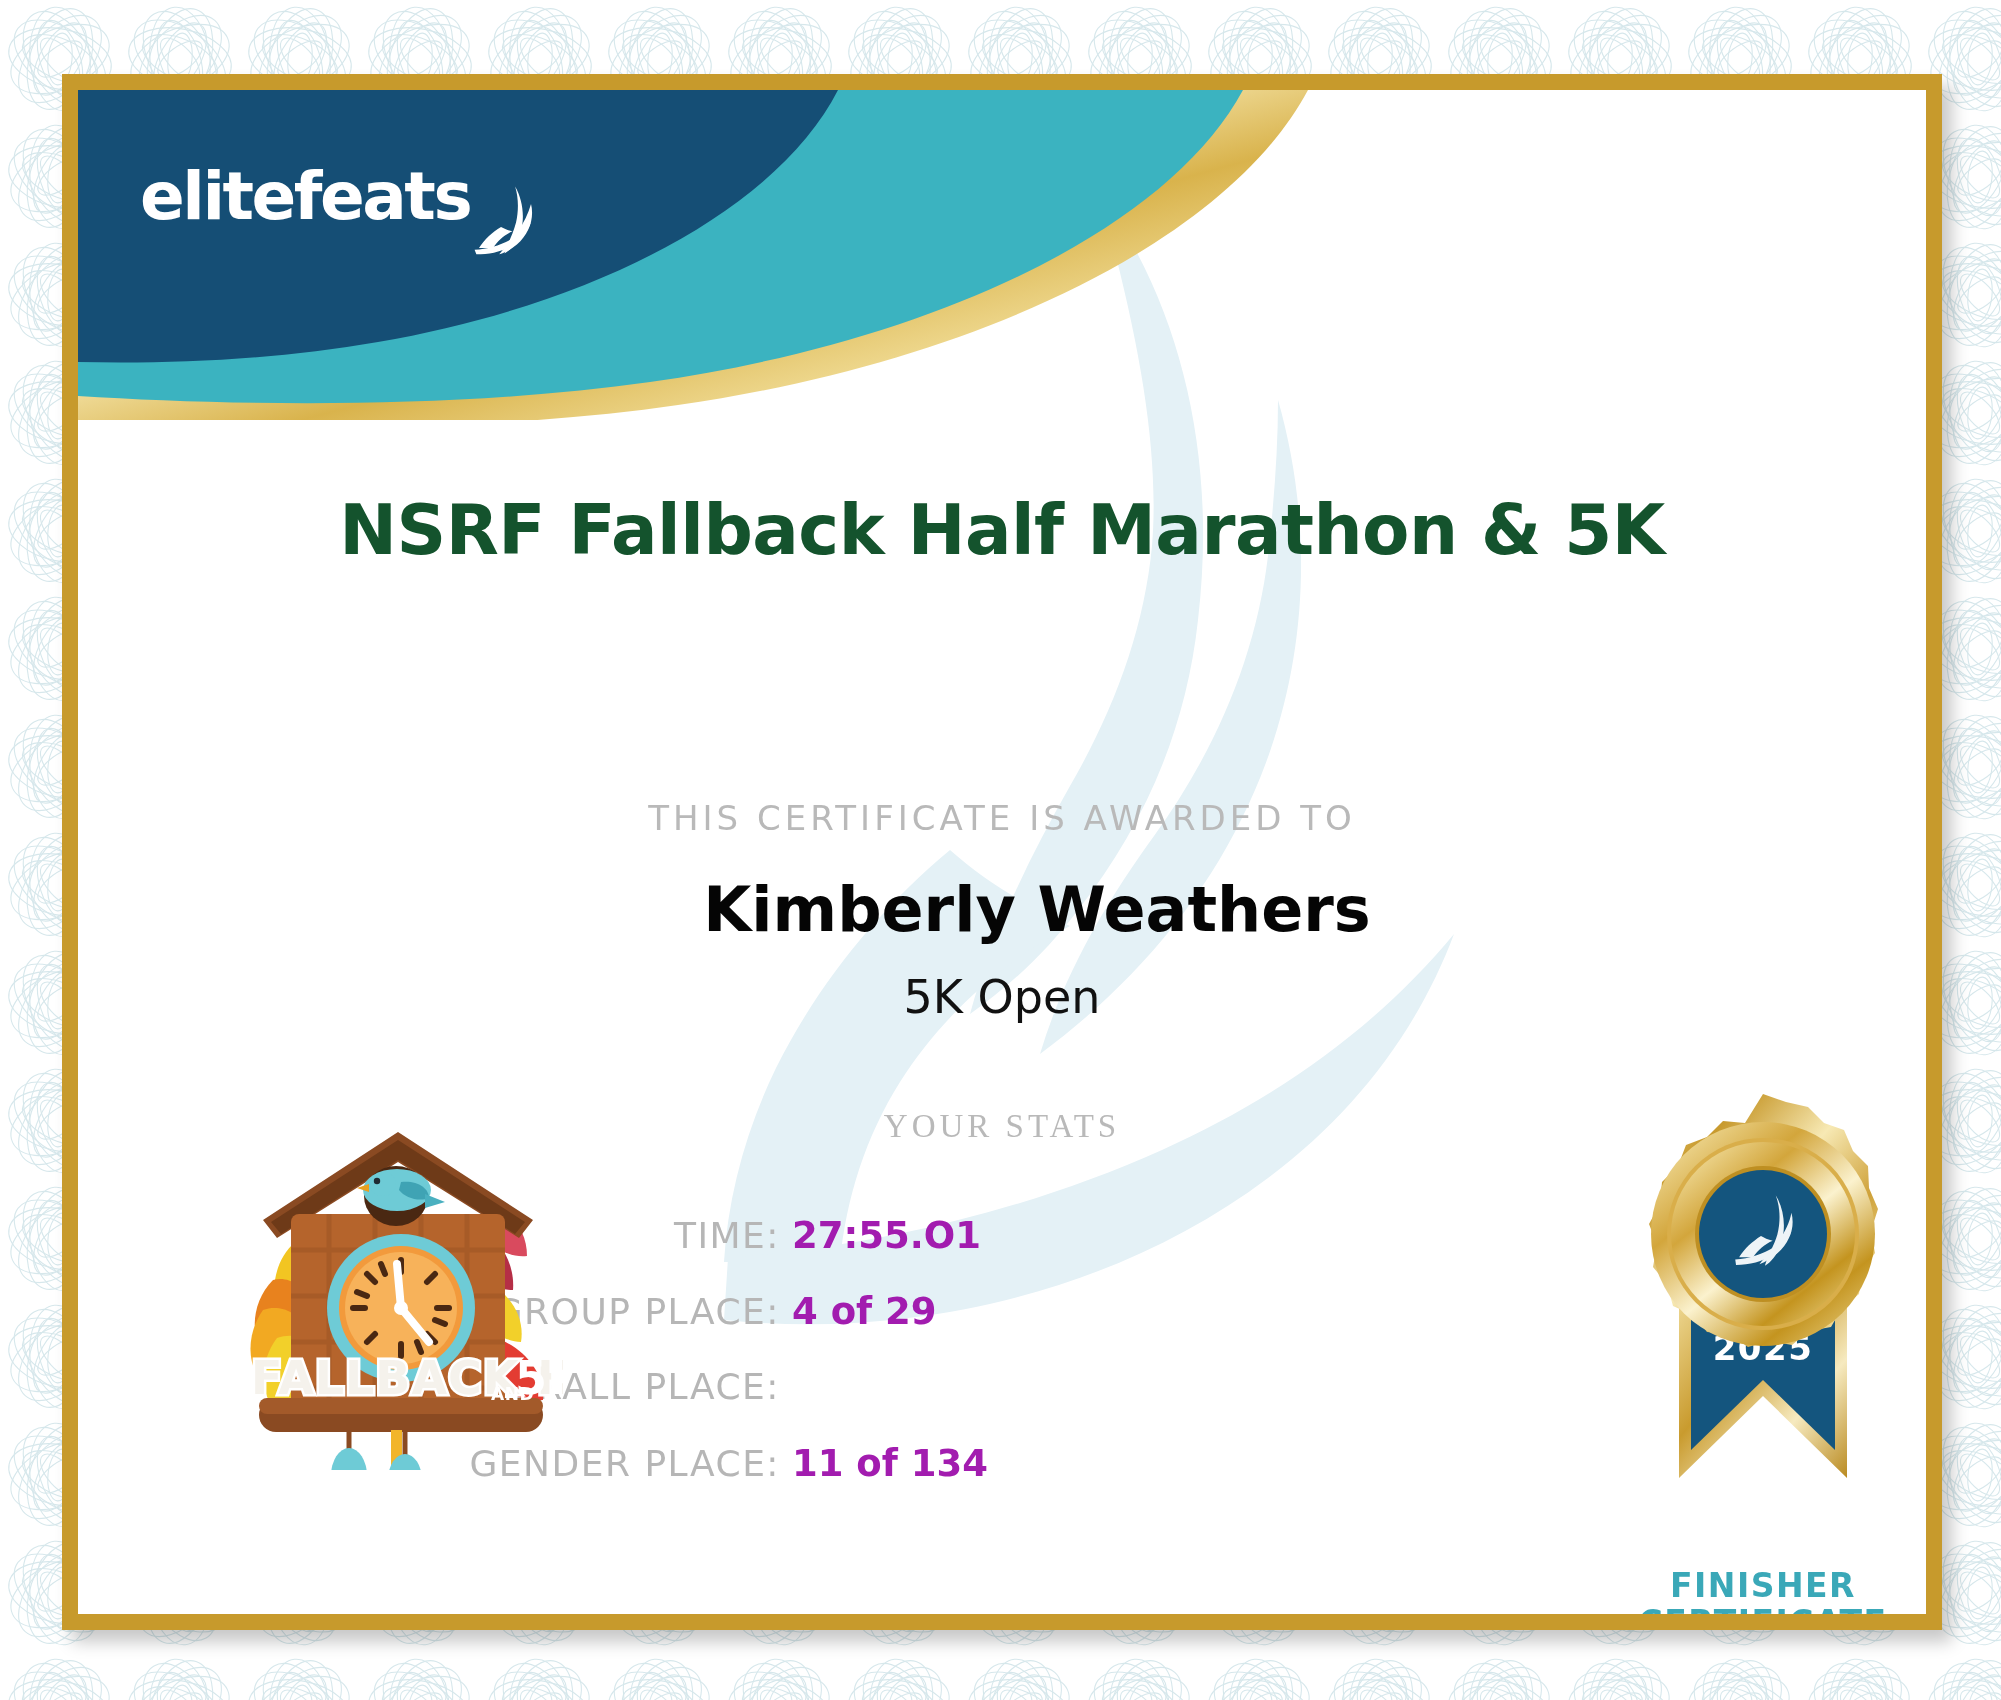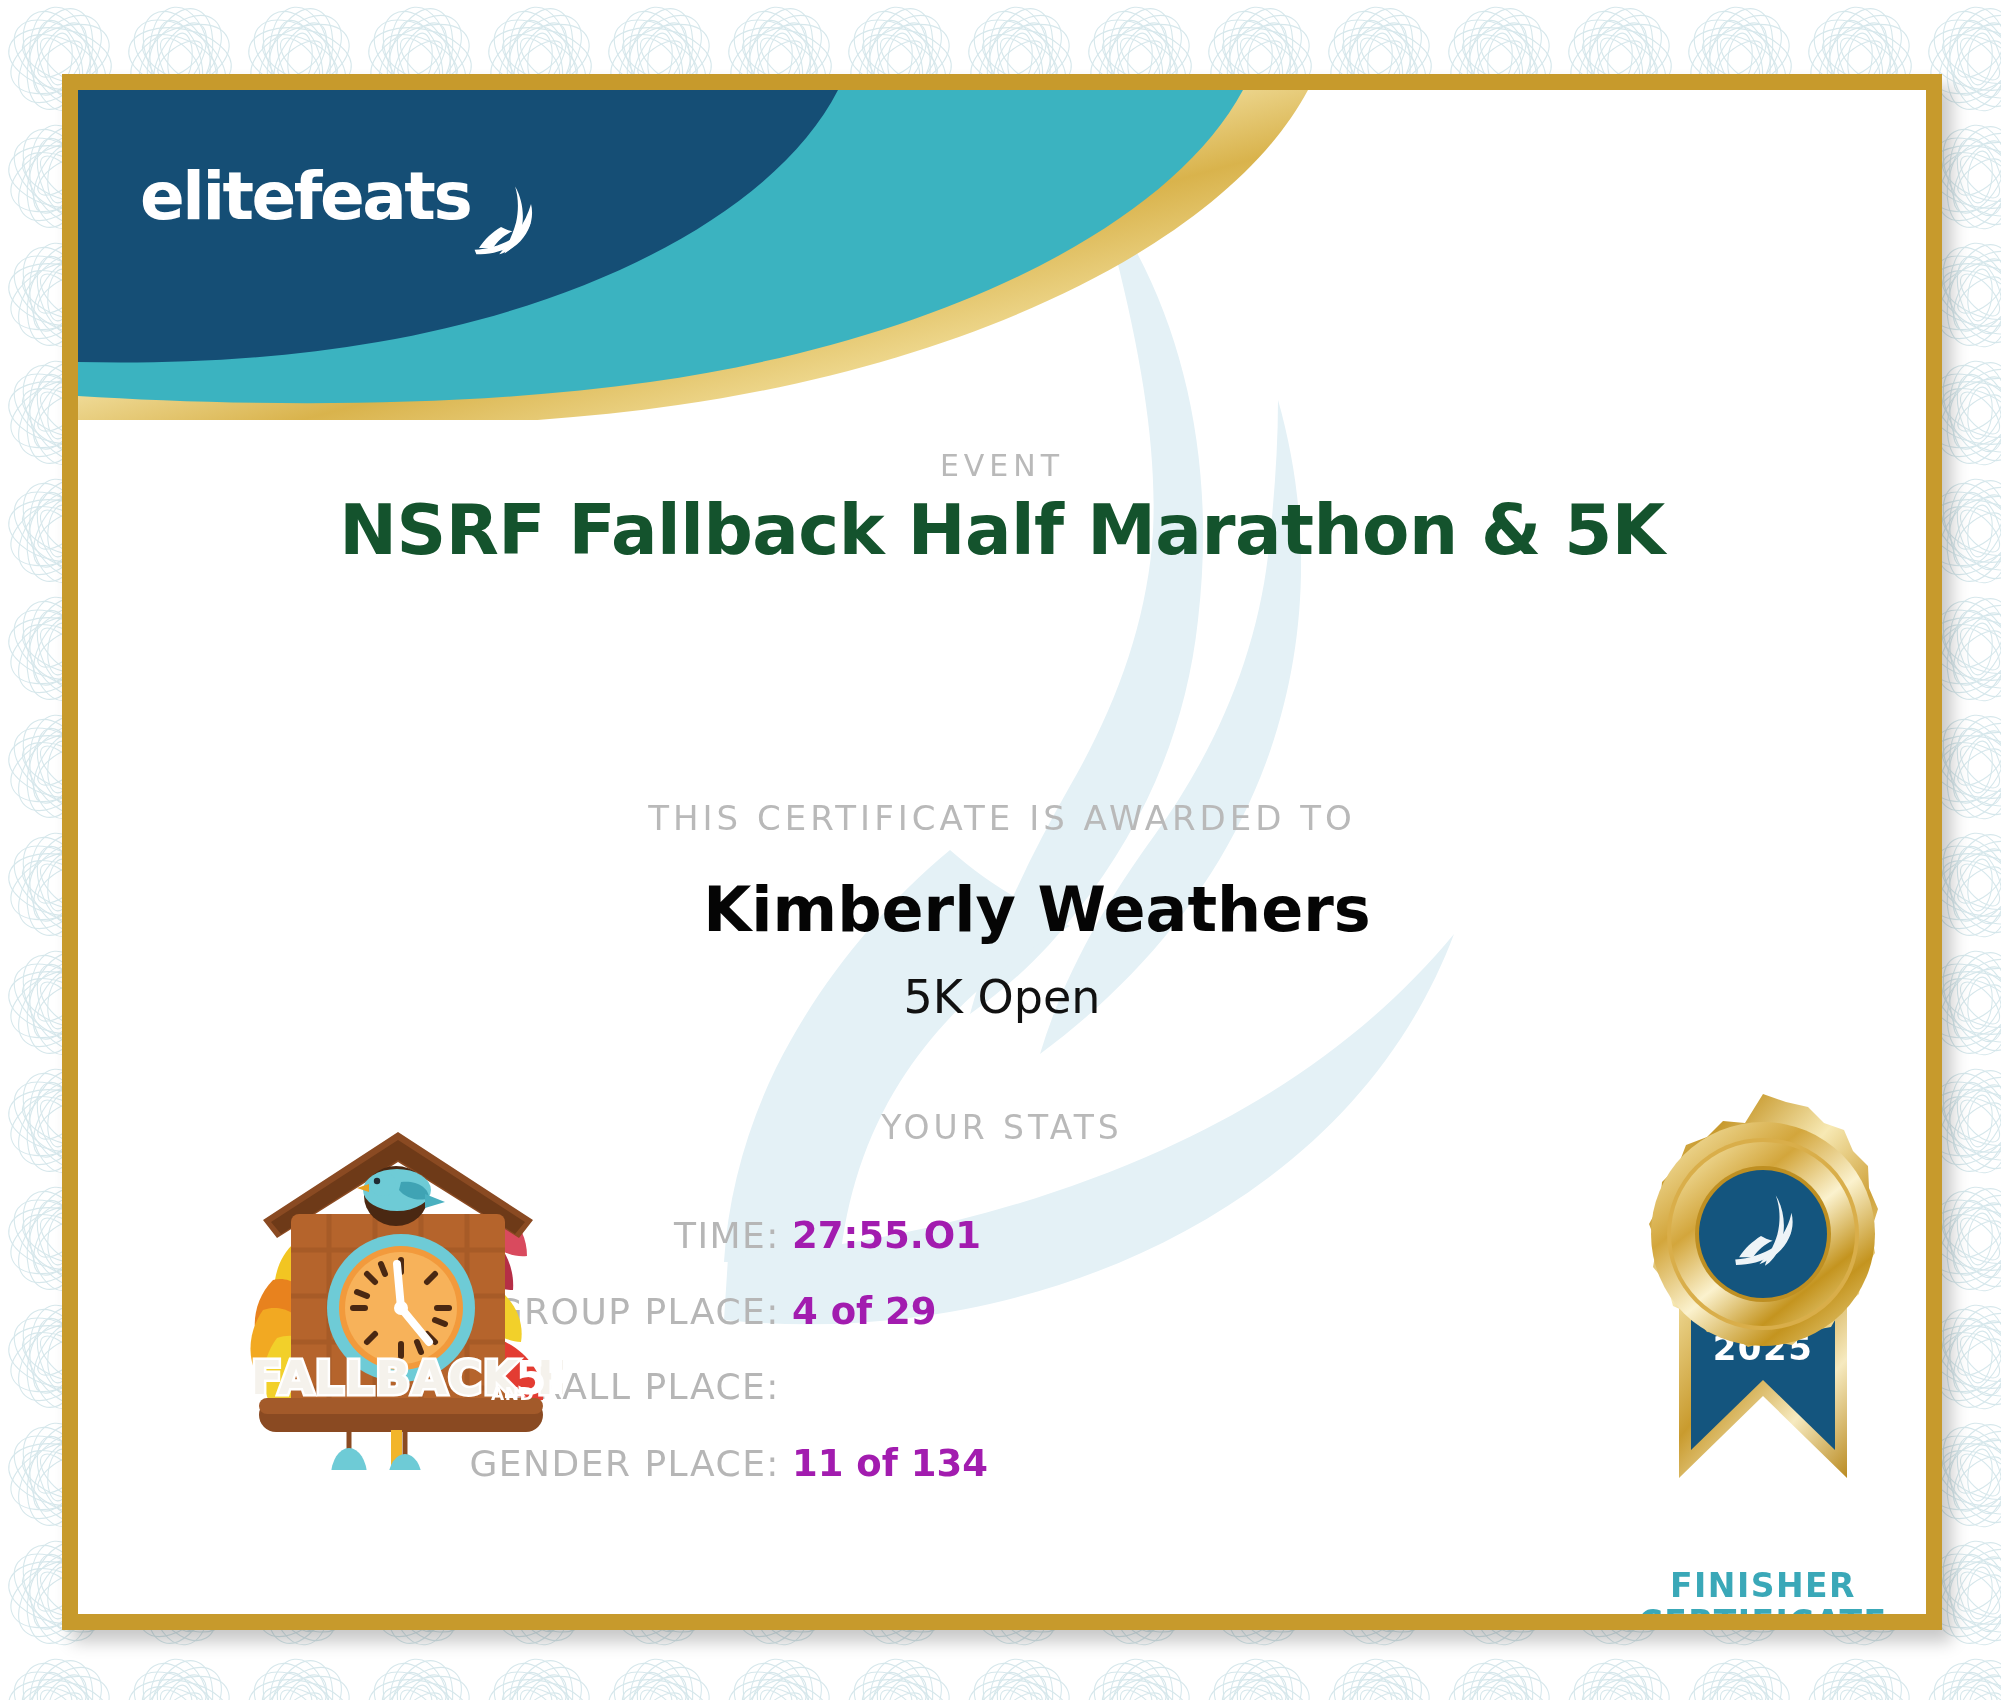--- a/index.html
+++ b/index.html
@@ -102,21 +102,21 @@
     position: absolute;
     width: 100%;
     text-align: center;
     color: #b9b9b9;
     font-family: "DejaVu Sans", sans-serif;
     font-weight: 400;
     letter-spacing: 5px;
   }
   #event-kicker { top: 358px; font-size: 30px; }
   #awarded-kicker { top: 708px; font-size: 34px; letter-spacing: 4px; }
-  #stats-kicker { top: 1018px; font-size: 33px; letter-spacing: 4px; }
+  #stats-kicker { top: 1018px; font-size: 33px; letter-spacing: 4px; font-family: Liberation Serif, serif; }
 
   #event-title {
     position: absolute;
     top: 400px;
     width: 100%;
     text-align: center;
     font-family: "DejaVu Sans", sans-serif;
     font-size: 69px;
     font-weight: 700;
     color: #14532d;
@@ -296,21 +296,20 @@
           <path d="M42 48 C32 54 23 62 17 72 L33 72 C38 64 46 57 55 53
                    C50 52 46 50 42 48 Z"></path>
           <path d="M12 74 C28 73 44 68 57 60 C65 55 71 49 76 42
                    C73 52 66 61 56 68 C44 76 29 79 14 79 Z"></path>
         </g>
       </svg>
     </div>
 
     <div id="content">
 
-      <div id="event-kicker" class="kicker">EVENT</div>
 
       <div id="event-title">NSRF Fallback Half Marathon &amp; 5K</div>
 
       <div id="awarded-kicker" class="kicker">THIS CERTIFICATE IS AWARDED TO</div>
 
       <div id="recipient-name">Kimberly Weathers</div>
 
       <div id="recipient-division">5K Open</div>
 
       <div id="stats-kicker" class="kicker">YOUR STATS</div>

